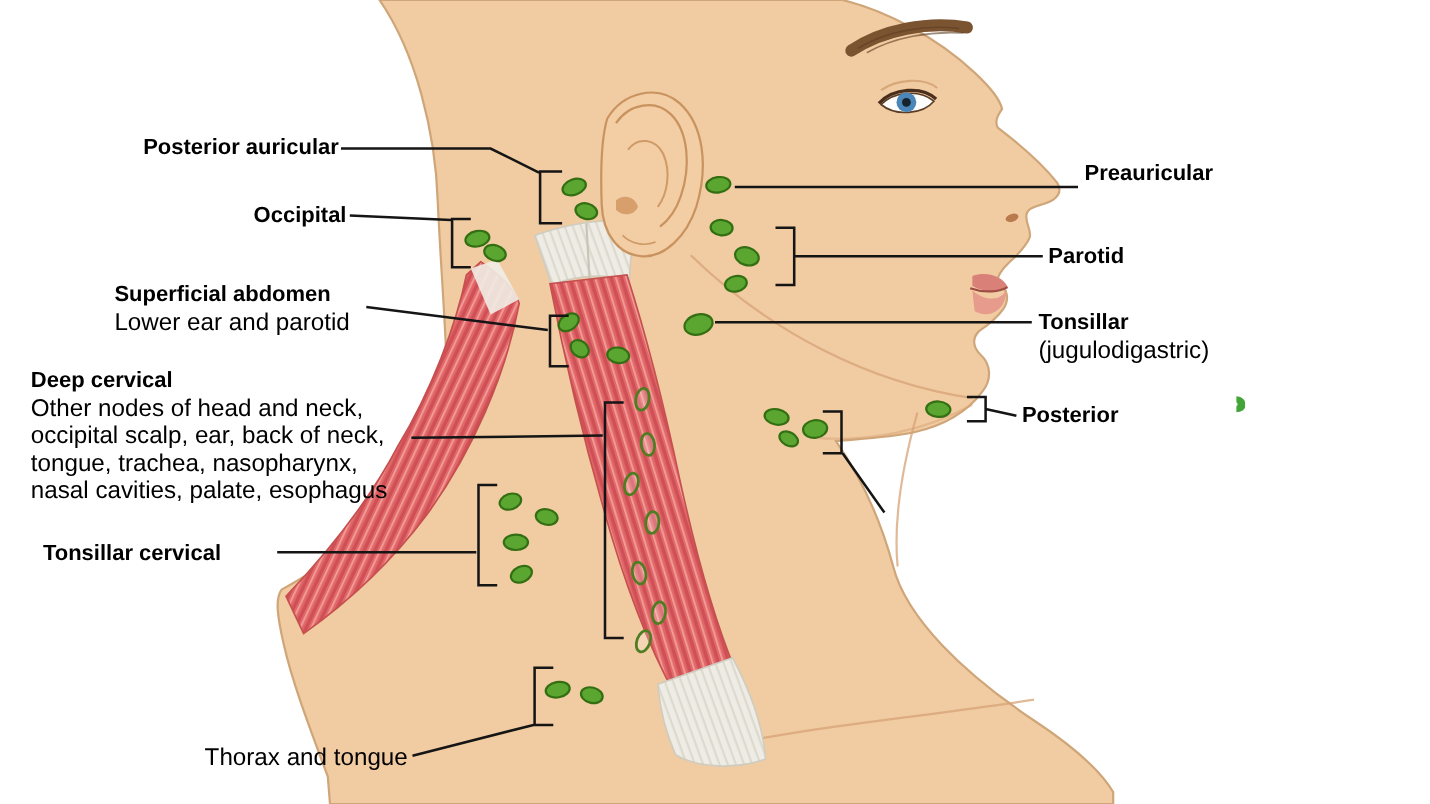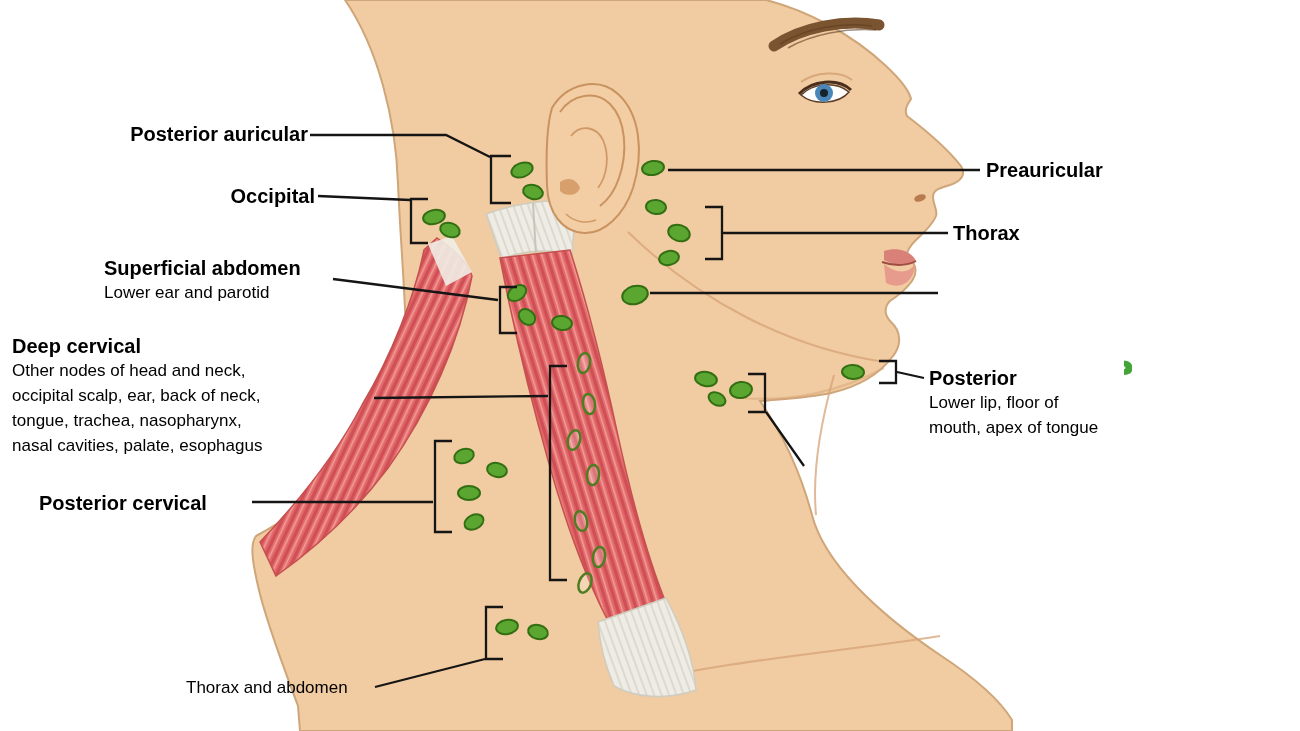--- a/index.html
+++ b/index.html
@@ -3,21 +3,21 @@
 <meta charset="utf-8">
 <style>
   html,body{margin:0;padding:0;background:#fff;}
   .canvas{
     position:relative;width:1132px;height:731px;background:#ffffff;
     overflow:hidden;font-family:"Liberation Sans",sans-serif;color:#000;
   }
   .canvas svg{position:absolute;left:0;top:0;}
   .label{position:absolute;}
   .label .t{font-weight:bold;font-size:20px;line-height:24px;}
-  .label .d{font-size:17px;line-height:25px;white-space:pre-line;}
+  .label .d{font-size:22px;line-height:25px;white-space:pre-line;}
   .ra{text-align:right;}
   .ld{stroke:#151515;stroke-width:2.3;fill:none;}
   .node{fill:#5ba631;stroke:#336f12;stroke-width:2;}
   .nodeh{fill:rgba(255,255,255,0.22);stroke:#4f7d22;stroke-width:2.5;}
   .shade{stroke:#d6a276;stroke-width:2;fill:none;opacity:.75;}
   .wm{
     position:absolute;left:1124px;top:336px;width:182px;height:56px;
     direction:rtl;font-family:"DejaVu Sans",sans-serif;font-weight:bold;
     font-size:44px;line-height:52px;white-space:nowrap;overflow:hidden;
   }
@@ -159,49 +159,51 @@
 
   <div class="label ra" style="left:200px;top:184px;width:115px">
     <div class="t">Occipital</div>
   </div>
 
   <div class="label" style="left:104px;top:256px">
     <div class="t">Superficial abdomen</div>
     <div class="d">Lower ear and parotid</div>
   </div>
 
-  <div class="label" style="left:12px;top:334px">
+  <div class="label" style="left:28px;top:334px">
     <div class="t">Deep cervical</div>
     <div class="d">Other nodes of head and neck,
 occipital scalp, ear, back of neck,
 tongue, trachea, nasopharynx,
 nasal cavities, palate, esophagus</div>
   </div>
 
   <div class="label" style="left:39px;top:491px">
-    <div class="t">Posterior cervical</div>
+    <div class="t">Tonsillar cervical</div>
   </div>
 
   <div class="label" style="left:186px;top:675px">
-    <div class="d">Thorax and abdomen</div>
-  </div>
-
-  <div class="label" style="left:986px;top:158px">
+    <div class="d">Thorax and tongue</div>
+  </div>
+
+  <div class="label" style="left:986px;top:146px">
     <div class="t">Preauricular</div>
   </div>
 
   <div class="label" style="left:953px;top:221px">
-    <div class="t">Thorax</div>
-  </div>
-
+    <div class="t">Parotid</div>
+  </div>
+
+  <div class="label" style="left:944px;top:281px">
+    <div class="t">Tonsillar</div>
+    <div class="d">(jugulodigastric)</div>
+  </div>
 
   <div class="label" style="left:929px;top:366px">
     <div class="t">Posterior</div>
-    <div class="d">Lower lip, floor of
-mouth, apex of tongue</div>
   </div>
 
 
   <div class="wm">
     <span class="wm-first">د</span><span class="wm-rest">کترسلام</span>
   </div>
 
 </div>
 
 </body></html>

